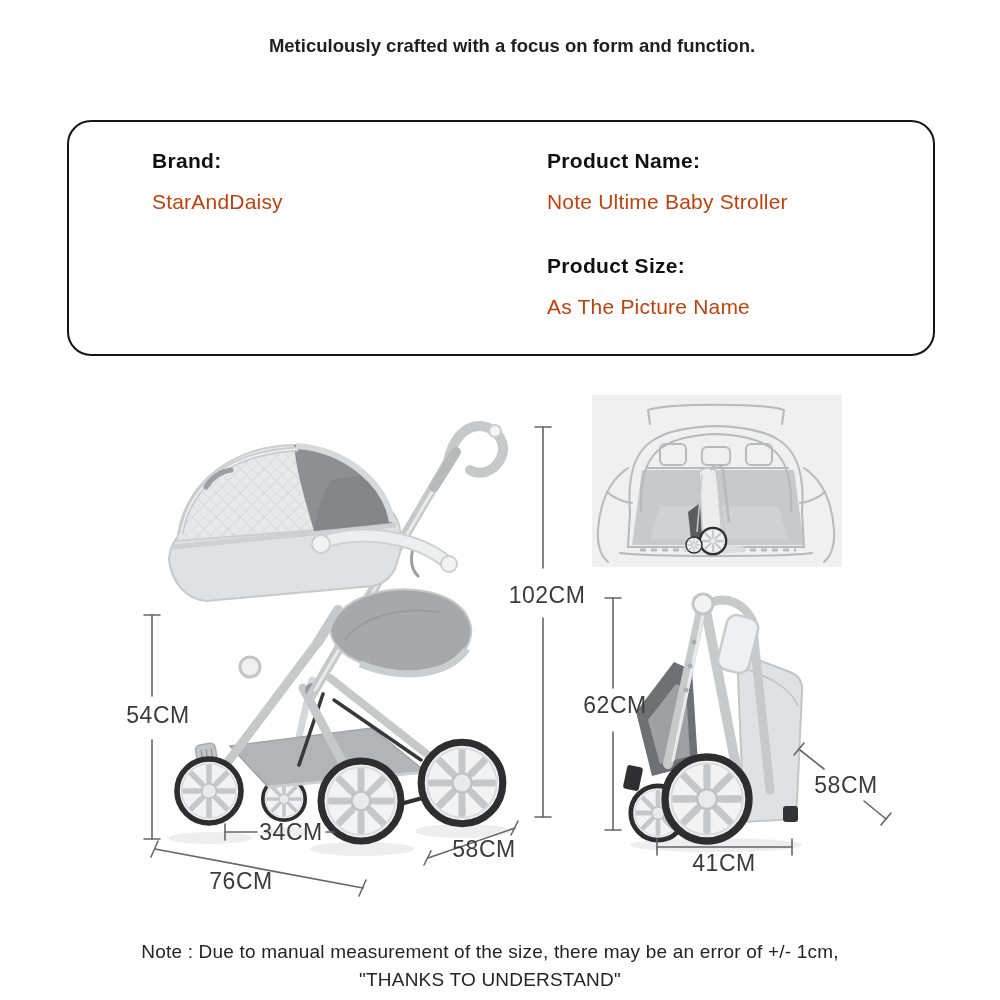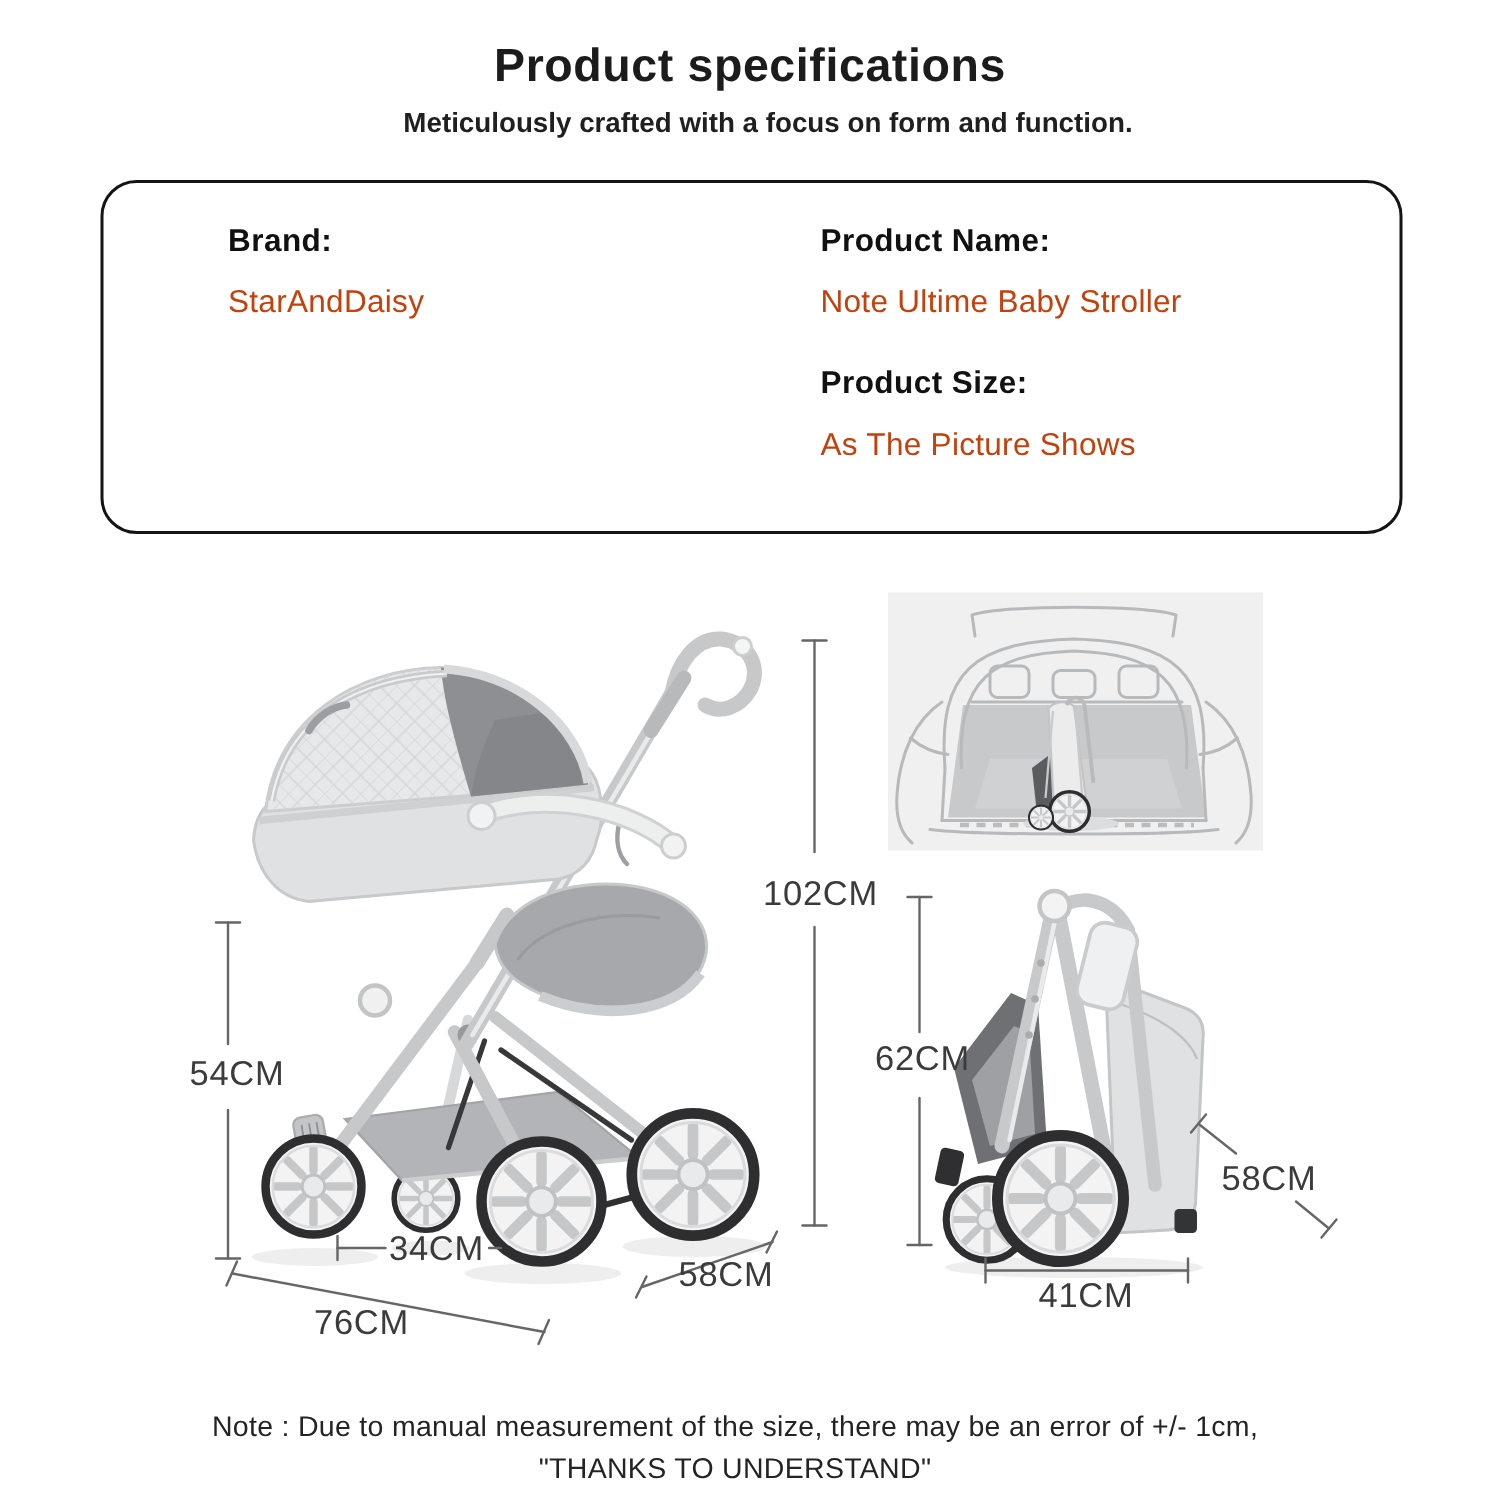--- a/index.html
+++ b/index.html
@@ -5,55 +5,54 @@
   * { margin:0; padding:0; box-sizing:border-box; }
   html,body { width:1000px; height:1000px; background:#ffffff; overflow:hidden;
     font-family:"Liberation Sans", sans-serif; color:#1f1f1f; position:relative; }
 
   .header { position:absolute; top:26px; left:0; width:1000px; text-align:center; }
   .title { font-size:31px; font-weight:700; letter-spacing:.4px; color:#1c1c1c; }
   .subtitle { margin-top:9px; font-size:18.5px; font-weight:700; color:#1f1f1f;padding-left:24px; }
 
   .spec-box { position:absolute; left:67px; top:120px; width:868px; height:236px;
     border:2.5px solid #141414; border-radius:24px;
-    display:grid; grid-template-columns:395px 1fr; row-gap:30px;
+    display:grid; grid-template-columns:395px 1fr; row-gap:40px;
     padding:27px 30px 0 83px; align-content:start; background:#fff; }
   .spec-item .label { font-size:21px; font-weight:700; color:#111111; letter-spacing:.3px; }
   .spec-item .value { margin-top:16px; font-size:21px; color:#c2410c; line-height:25px; letter-spacing:.2px; }
   .spec-item.material .value { max-width:285px; }
 
   .figure-svg { position:absolute; left:0; top:0; width:1000px; height:1000px; }
   .figure-svg text { font-family:"Liberation Sans", sans-serif; font-size:23px;
     fill:#3b3b3b; font-weight:500; letter-spacing:.5px; text-anchor:middle; }
 
   .note { position:absolute; top:938px; left:0; width:980px; text-align:center;
     font-size:19px; font-weight:500; color:#242424; line-height:28px; letter-spacing:.2px; }
 </style>
 </head>
 <body>
 
 <div class="header">
-  <div class="title">Product specifications</div>
   <div class="subtitle">Meticulously crafted with a focus on form and function.</div>
 </div>
 
 <div class="spec-box">
   <div class="spec-item brand">
     <div class="label">Brand:</div>
     <div class="value">StarAndDaisy</div>
   </div>
   <div class="spec-item product-name">
     <div class="label">Product Name:</div>
     <div class="value">Note Ultime Baby Stroller</div>
   </div>
   <div class="spec-item material">
   </div>
   <div class="spec-item product-size">
     <div class="label">Product Size:</div>
-    <div class="value">As The Picture Shows</div>
+    <div class="value">As The Picture Name</div>
   </div>
 </div>
 
 <svg class="figure-svg" viewBox="0 0 1000 1000">
   <defs>
     <pattern id="quilt" width="17" height="17" patternUnits="userSpaceOnUse" patternTransform="rotate(45)">
       <path d="M0,0 H17 M0,8.5 H17 M0,0 V17 M8.5,0 V17" stroke="#d3d4d6" stroke-width="1" fill="none"></path>
     </pattern>
     <g id="wheelproto">
       <circle r="37" fill="#f3f3f4"></circle>

